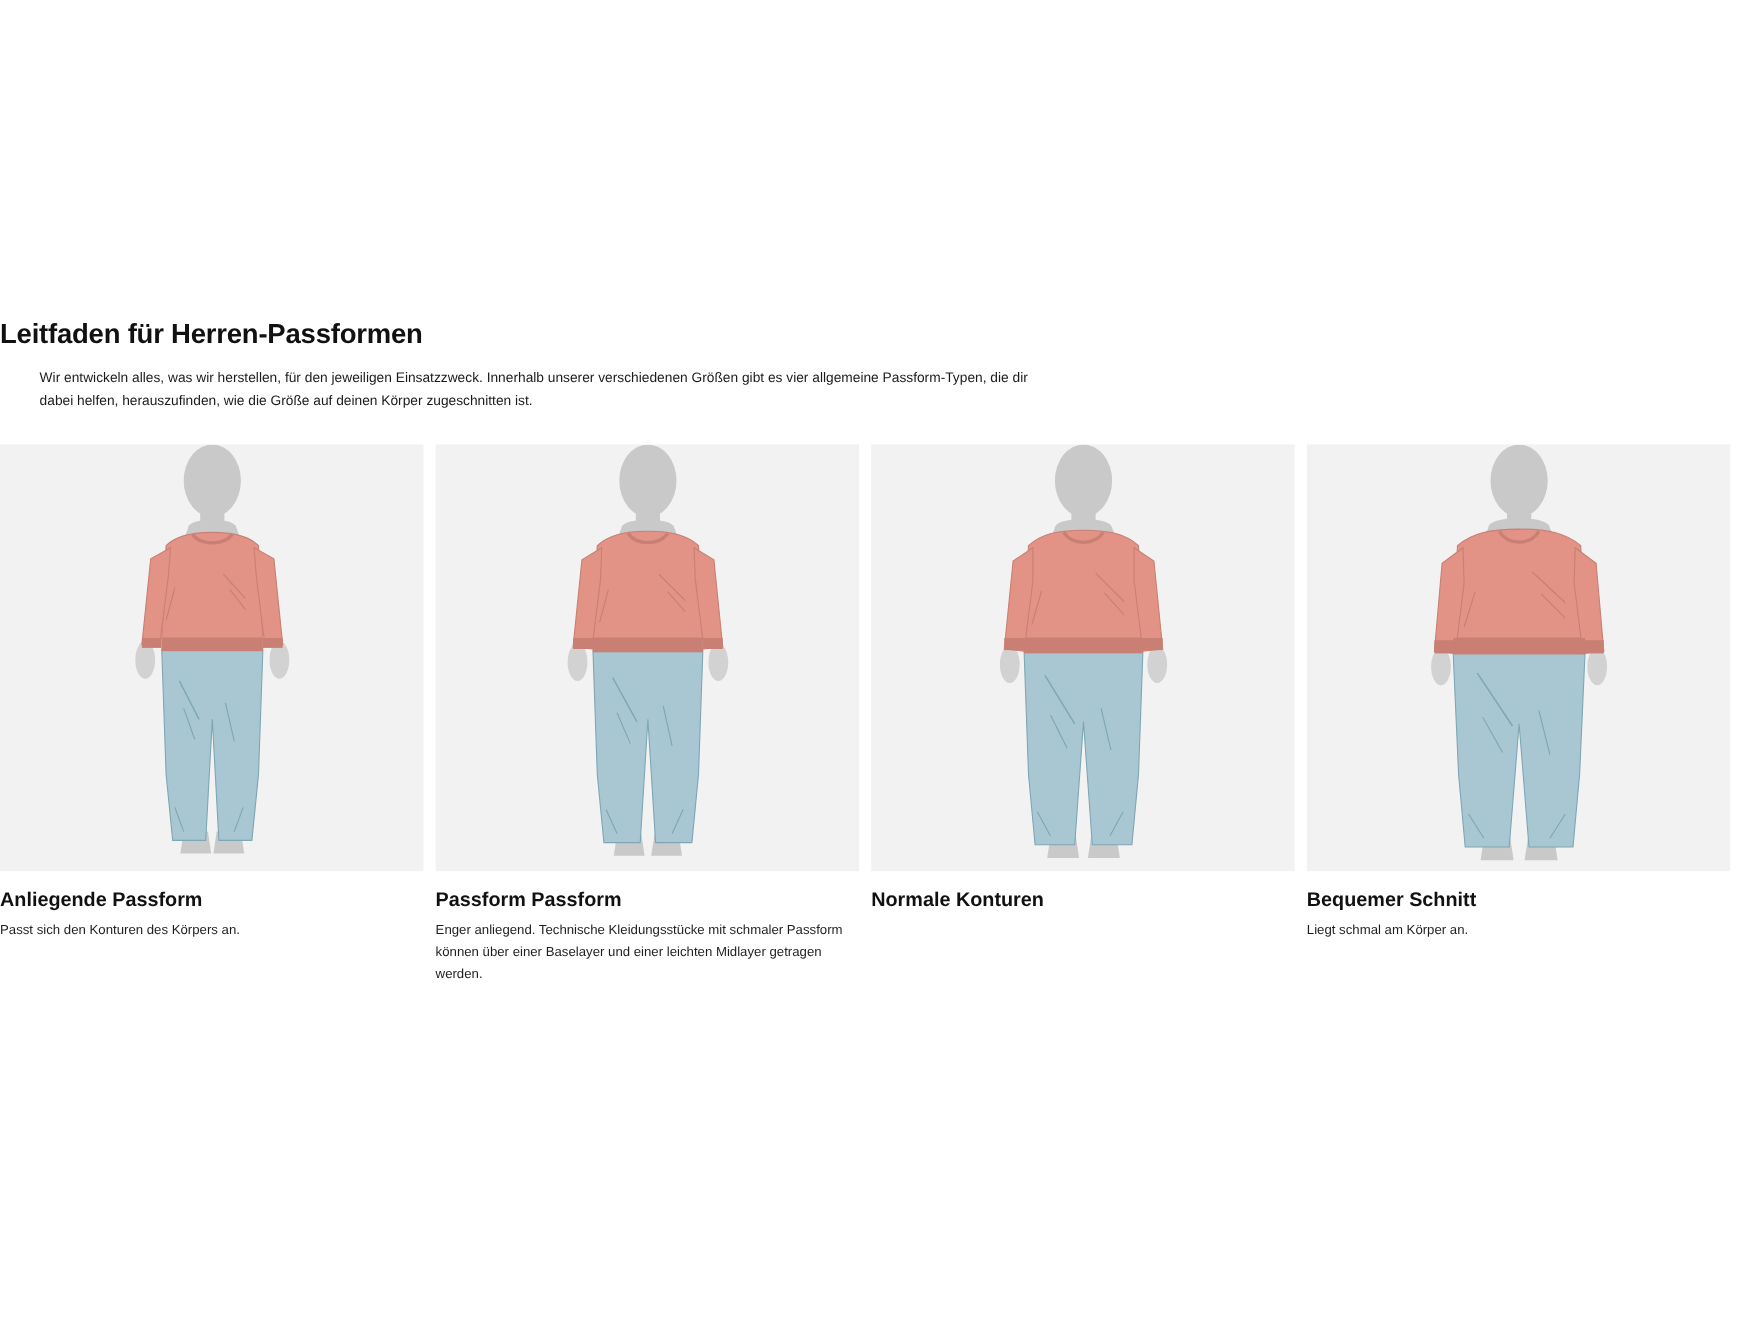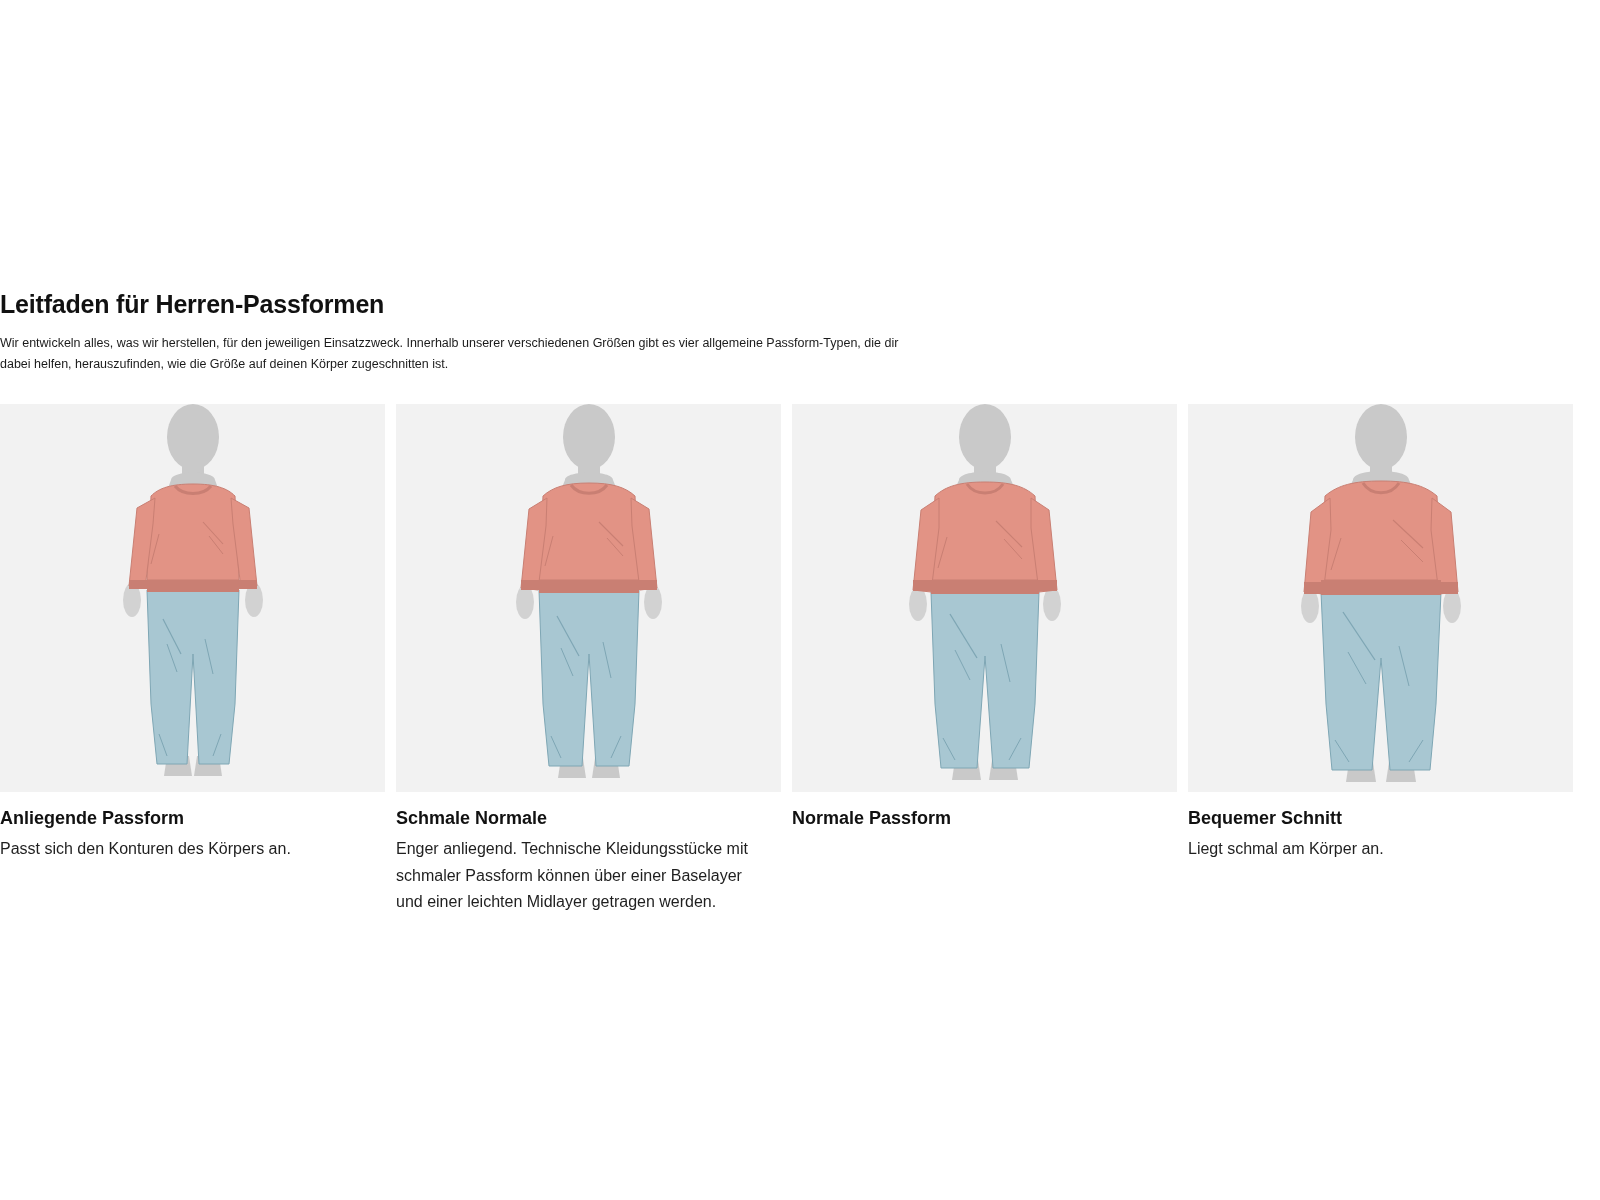--- a/index.html
+++ b/index.html
@@ -33,20 +33,21 @@
     letter-spacing: -0.2px;
     margin: 0 0 14px 0;
     color: #111111;
   }
   .intro {
     font-size: 12.5px;
     line-height: 1.65;
     color: #1b1b1b;
     max-width: 930px;
     margin: 0;
+    padding-left: 36px;
   }
   .cards {
     display: flex;
     gap: 11px;
     margin-top: 30px;
     width: 1600px;
     box-sizing: border-box;
   }
   .card {
     width: 385px;
@@ -58,21 +59,21 @@
     position: relative;
     overflow: hidden;
   }
   .caption-title {
     font-size: 18px;
     font-weight: bold;
     margin: 16px 0 7px 0;
     color: #111111;
   }
   .caption-desc {
-    font-size: 16px;
+    font-size: 12px;
     line-height: 1.65;
     color: #1f1f1f;
     margin: 0;
     max-width: 375px;
   }
   svg.figure {
     position: absolute;
     left: 50%;
     top: 0;
     transform: translateX(-50%);
@@ -152,21 +153,21 @@
             <path d="M172 94 L190 105 L198 184 L181 186 L173 122 Z" fill="#e29385" stroke="#c97f73" stroke-width="1"></path>
             <rect x="80" y="176" width="100" height="13" fill="#c97f73"></rect>
             <rect x="62" y="176" width="18" height="10" fill="#c97f73"></rect>
             <rect x="180" y="176" width="18" height="10" fill="#c97f73"></rect>
             <path d="M112 81 C120 92 140 92 148 81" fill="none" stroke="#c97f73" stroke-width="3"></path>
             <path d="M140 118 L164 142" stroke="#c97f73" stroke-width="1.1" fill="none"></path>
             <path d="M148 134 L164 152" stroke="#c97f73" stroke-width="1" fill="none"></path>
             <path d="M94 132 L86 162" stroke="#c97f73" stroke-width="1" fill="none"></path>
           </svg>
         </div>
-        <h2 class="caption-title">Schmale Normale</h2>
+        <h2 class="caption-title">Passform Passform</h2>
         <p class="caption-desc">Enger anliegend. Technische Kleidungsstücke mit schmaler Passform können über einer Baselayer und einer leichten Midlayer getragen werden.</p>
       </div>
 
       <div class="card">
         <div class="figure-box">
           <svg class="figure" width="260" height="388" viewBox="0 0 260 388">
             <ellipse cx="130" cy="33" rx="26" ry="33" fill="#c9c9c9"></ellipse>
             <rect x="119" y="58" width="22" height="22" fill="#c9c9c9"></rect>
             <path d="M104 76 C104 65 156 65 156 76 L166 98 L94 98 Z" fill="#c9c9c9"></path>
             <ellipse cx="63" cy="200" rx="9" ry="17" fill="#d2d2d2"></ellipse>
@@ -184,21 +185,21 @@
             <path d="M176 94 L194 106 L202 186 L184 188 L176 124 Z" fill="#e29385" stroke="#c97f73" stroke-width="1"></path>
             <rect x="76" y="176" width="108" height="14" fill="#c97f73"></rect>
             <rect x="58" y="176" width="18" height="11" fill="#c97f73"></rect>
             <rect x="184" y="176" width="18" height="11" fill="#c97f73"></rect>
             <path d="M112 80 C120 92 140 92 148 80" fill="none" stroke="#c97f73" stroke-width="3"></path>
             <path d="M141 117 L167 143" stroke="#c97f73" stroke-width="1.1" fill="none"></path>
             <path d="M149 135 L167 155" stroke="#c97f73" stroke-width="1" fill="none"></path>
             <path d="M92 133 L83 164" stroke="#c97f73" stroke-width="1" fill="none"></path>
           </svg>
         </div>
-        <h2 class="caption-title">Normale Passform</h2>
+        <h2 class="caption-title">Normale Konturen</h2>
       </div>
 
       <div class="card">
         <div class="figure-box">
           <svg class="figure" width="260" height="388" viewBox="0 0 260 388">
             <ellipse cx="130" cy="33" rx="26" ry="33" fill="#c9c9c9"></ellipse>
             <rect x="119" y="58" width="22" height="22" fill="#c9c9c9"></rect>
             <path d="M102 76 C102 64 158 64 158 76 L169 98 L91 98 Z" fill="#c9c9c9"></path>
             <ellipse cx="59" cy="202" rx="9" ry="17" fill="#d2d2d2"></ellipse>
             <ellipse cx="201" cy="202" rx="9" ry="17" fill="#d2d2d2"></ellipse>

